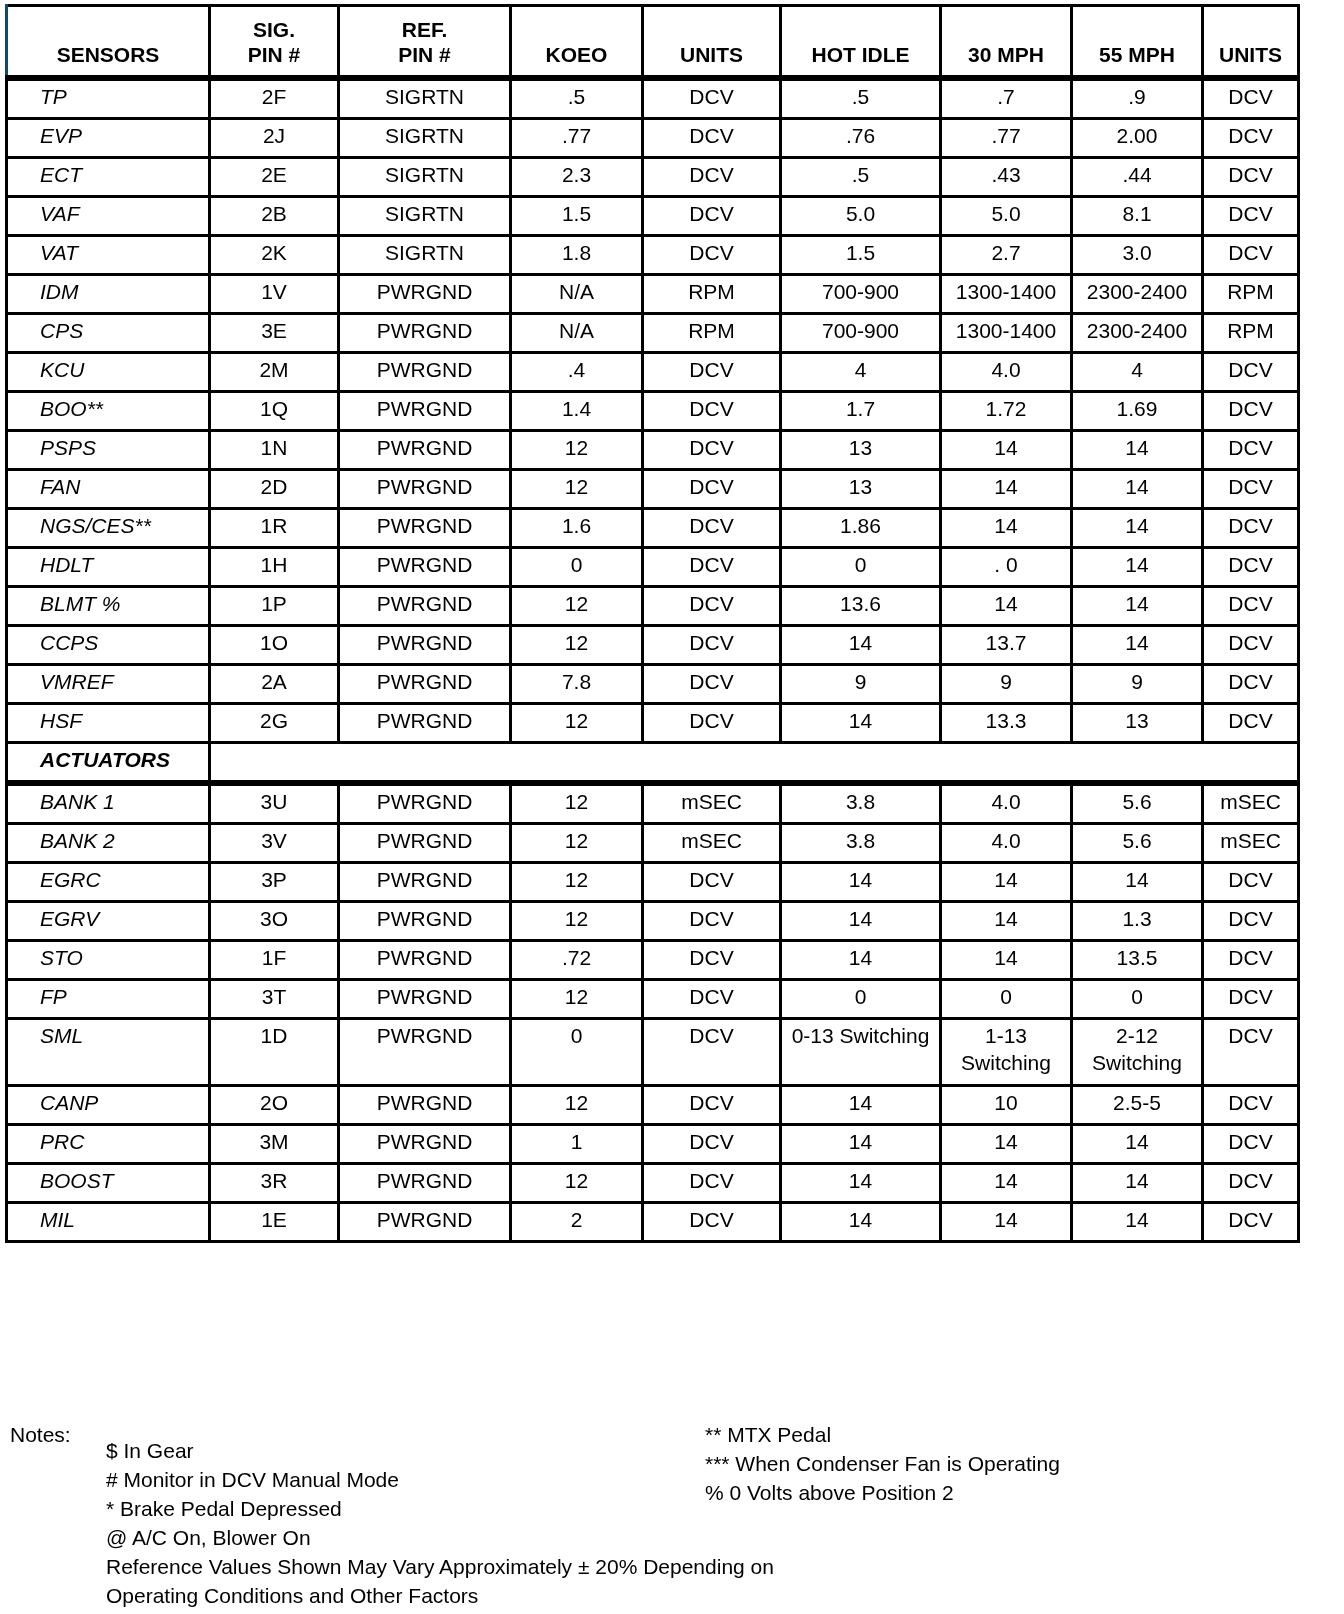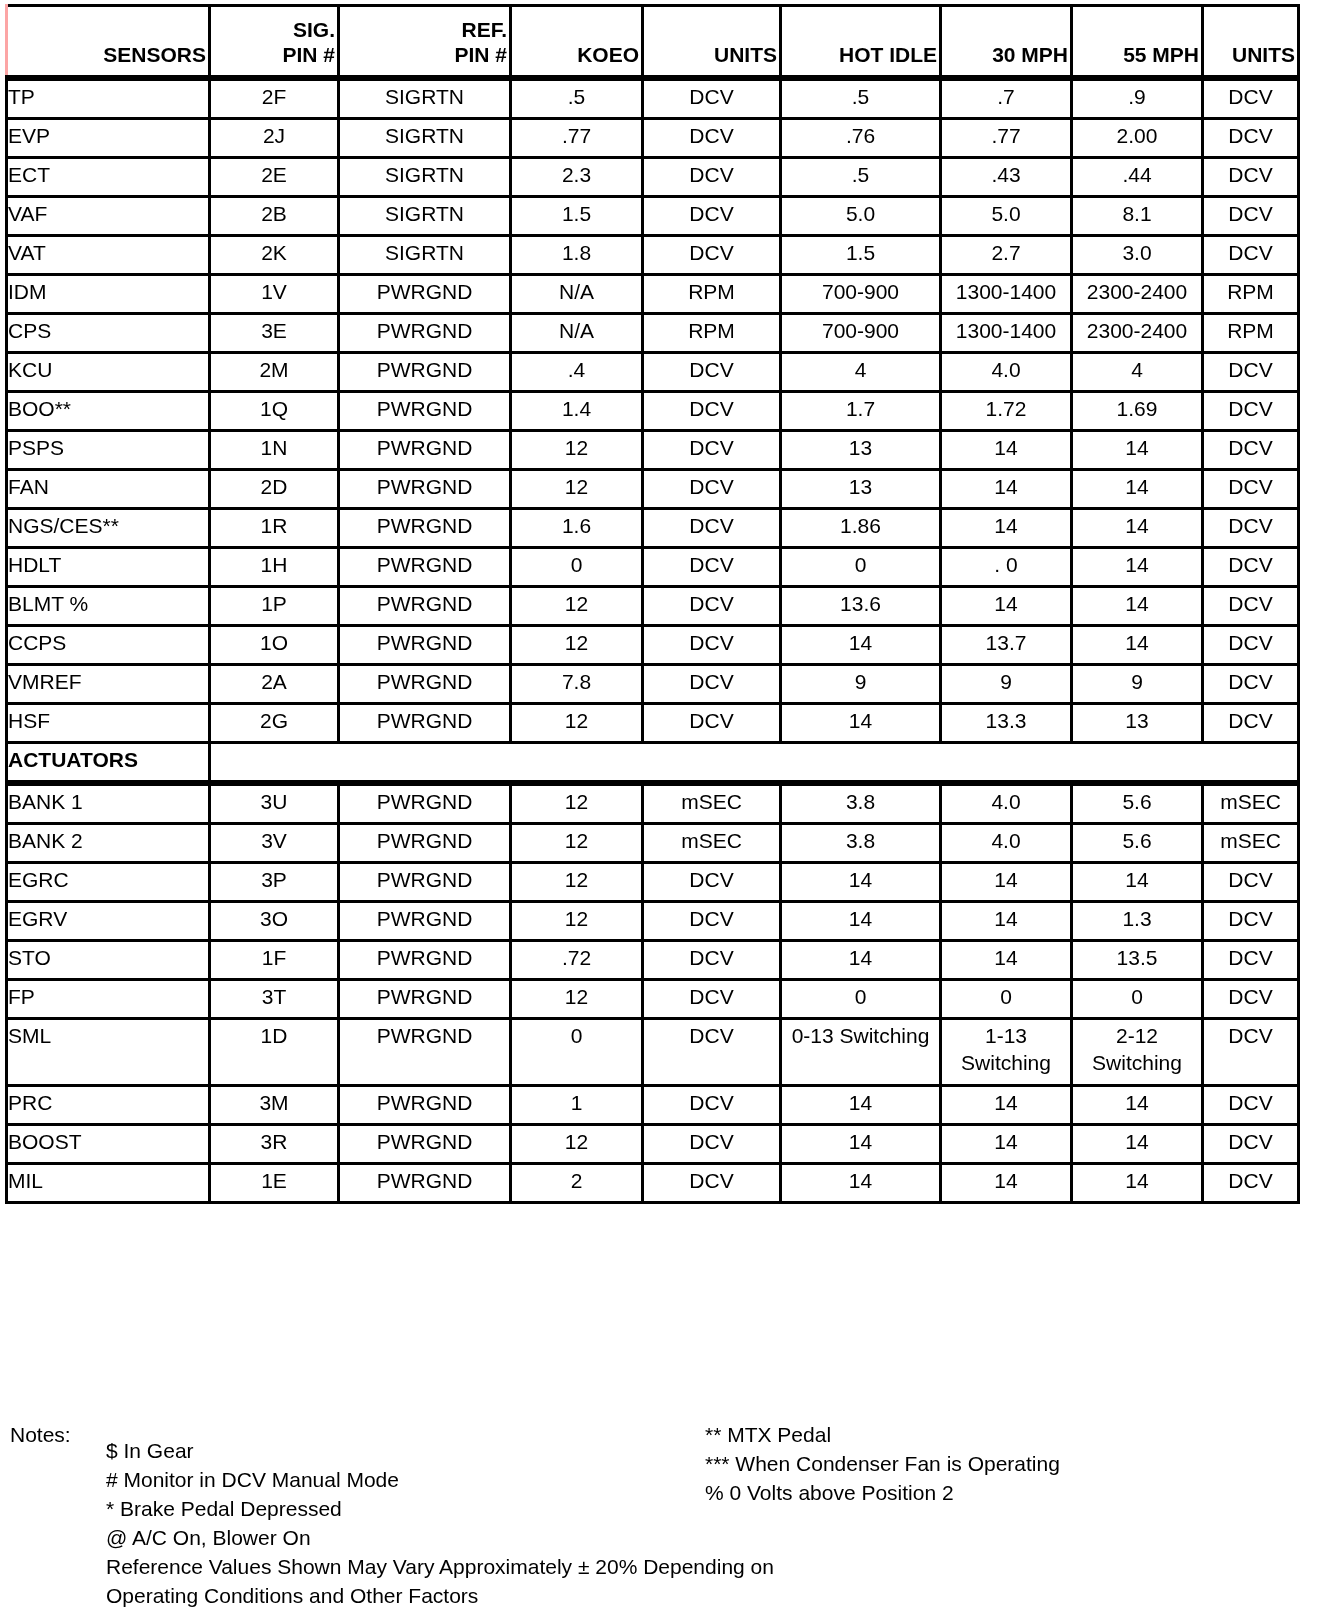--- a/index.html
+++ b/index.html
@@ -31,43 +31,44 @@
     #ref-table col.c4 { width: 138px; }
     #ref-table col.c5 { width: 160px; }
     #ref-table col.c6 { width: 131px; }
     #ref-table col.c7 { width: 131px; }
     #ref-table col.c8 { width: 96px; }
 
     #ref-table th {
       font-weight: bold;
       font-size: 21px;
       line-height: 25px;
-      text-align: right;
+      text-align: center;
       vertical-align: bottom;
       padding: 2px 2px 8px 2px;
       height: 58px;
-      border-left: 3px solid #fca5a5;
+      border-left: 3px solid #0c4a6e;
       border-right: 3px solid #000;
       border-bottom: 6px solid #000;
     }
     #ref-table td {
       font-size: 21px;
       line-height: 27px;
       height: 34px;
       padding: 2px 3px 0 3px;
       text-align: center;
       vertical-align: top;
       border-left: 3px solid #000;
       border-right: 3px solid #000;
       border-bottom: 3px solid #000;
       white-space: nowrap;
     }
     #ref-table td.name {
       text-align: left;
-      padding-left: 0;
+      padding-left: 32px;
+      font-style: italic;
     }
     #ref-table td.wrap {
       white-space: normal;
     }
     #ref-table tr.tall td {
       height: 62px;
     }
     #ref-table tr.section td {
       font-weight: bold;
       border-bottom: 6px solid #000;
@@ -426,20 +427,31 @@
       </tr>
       <tr class="tall">
         <td class="name wrap">SML</td>
         <td>1D</td>
         <td>PWRGND</td>
         <td>0</td>
         <td>DCV</td>
         <td class="wrap">0-13 Switching</td>
         <td class="wrap">1-13 Switching</td>
         <td class="wrap">2-12 Switching</td>
+        <td>DCV</td>
+      </tr>
+      <tr>
+        <td class="name">CANP</td>
+        <td>2O</td>
+        <td>PWRGND</td>
+        <td>12</td>
+        <td>DCV</td>
+        <td>14</td>
+        <td>10</td>
+        <td>2.5-5</td>
         <td>DCV</td>
       </tr>
       <tr>
         <td class="name">PRC</td>
         <td>3M</td>
         <td>PWRGND</td>
         <td>1</td>
         <td>DCV</td>
         <td>14</td>
         <td>14</td>

